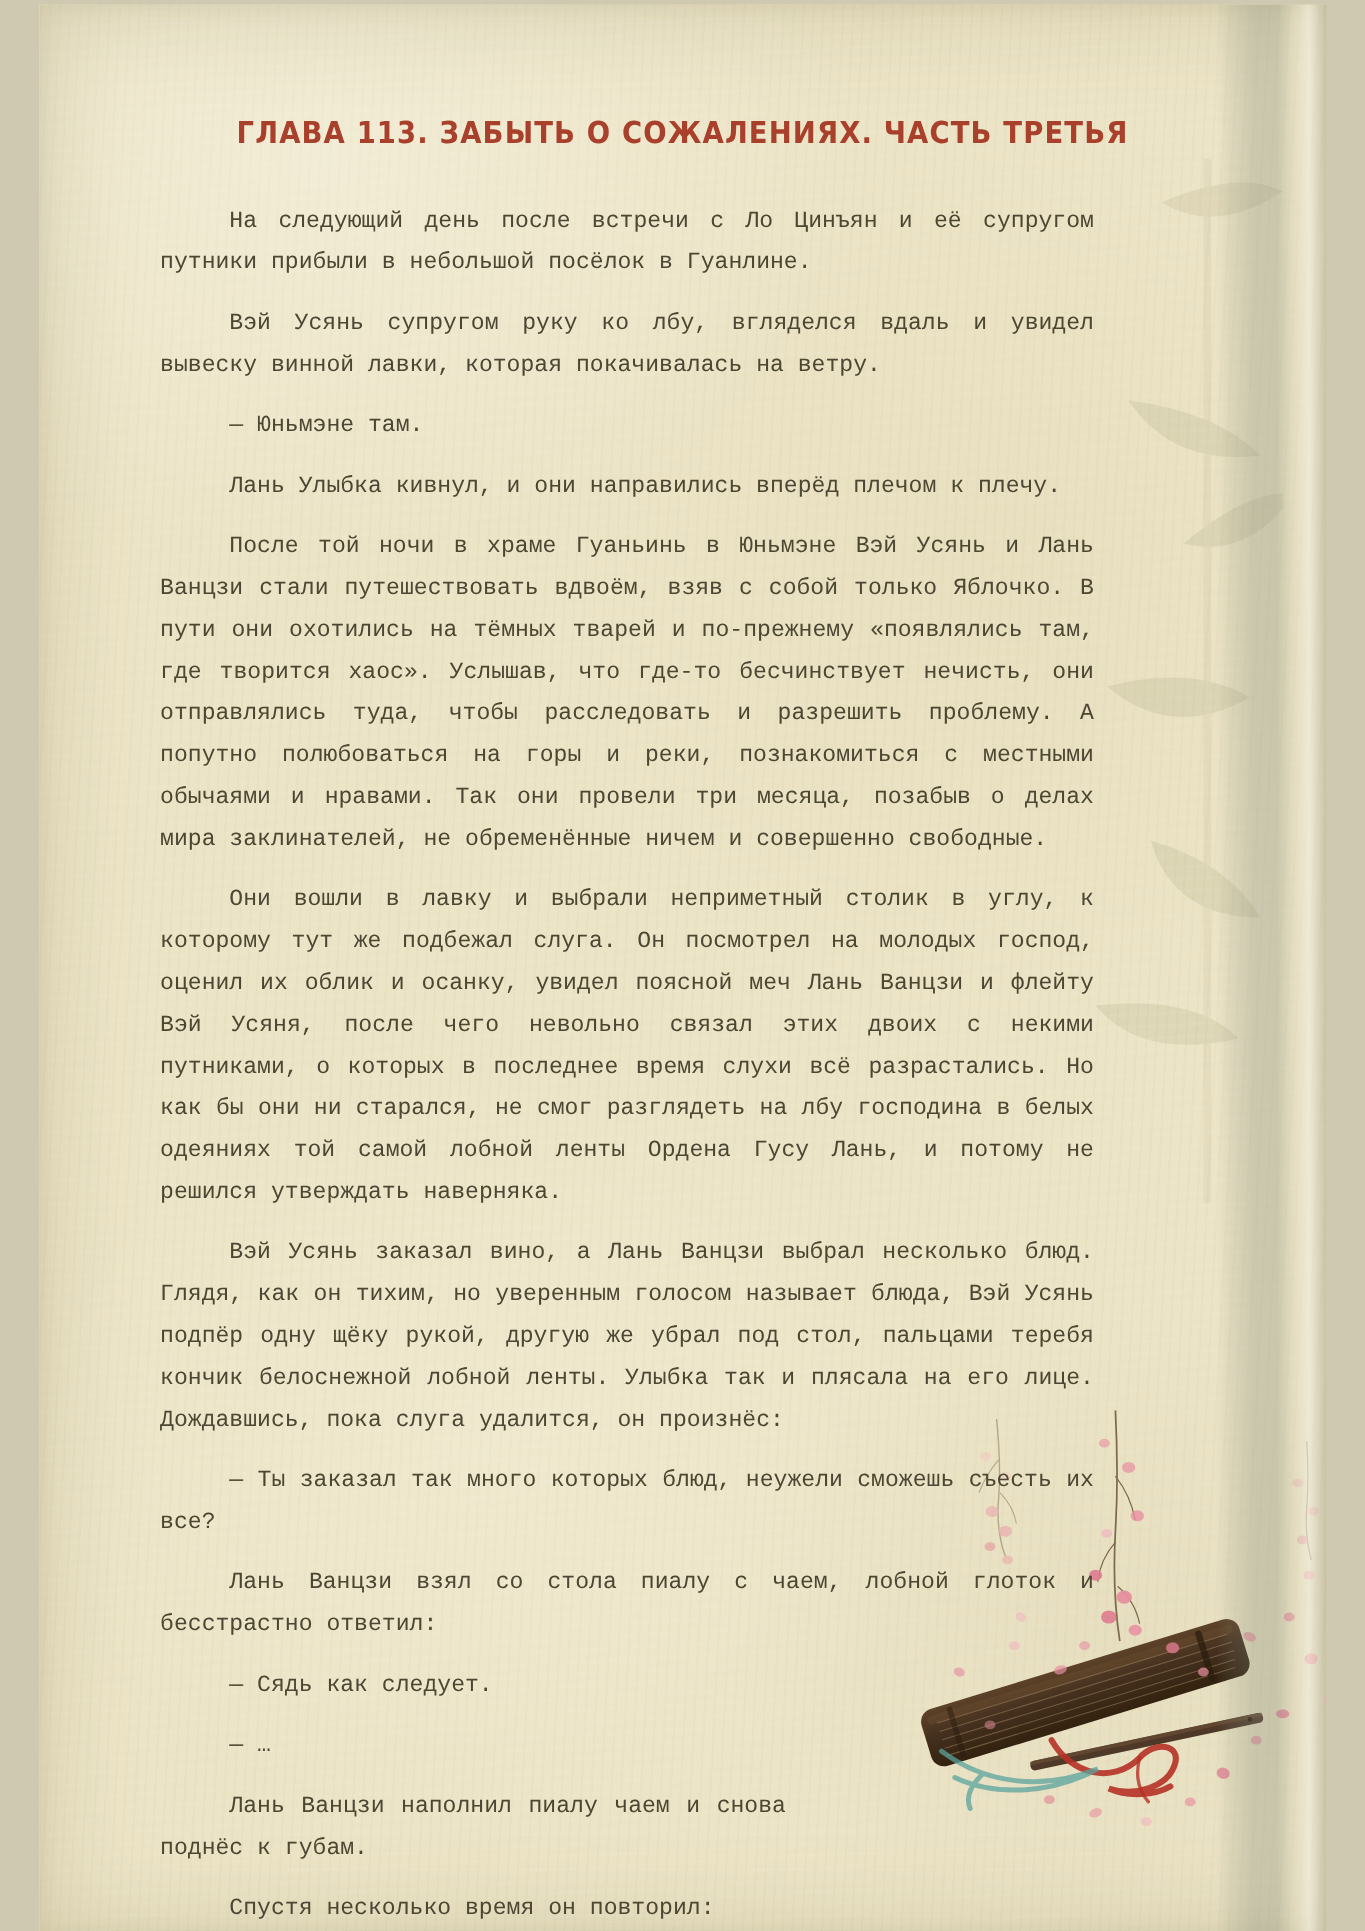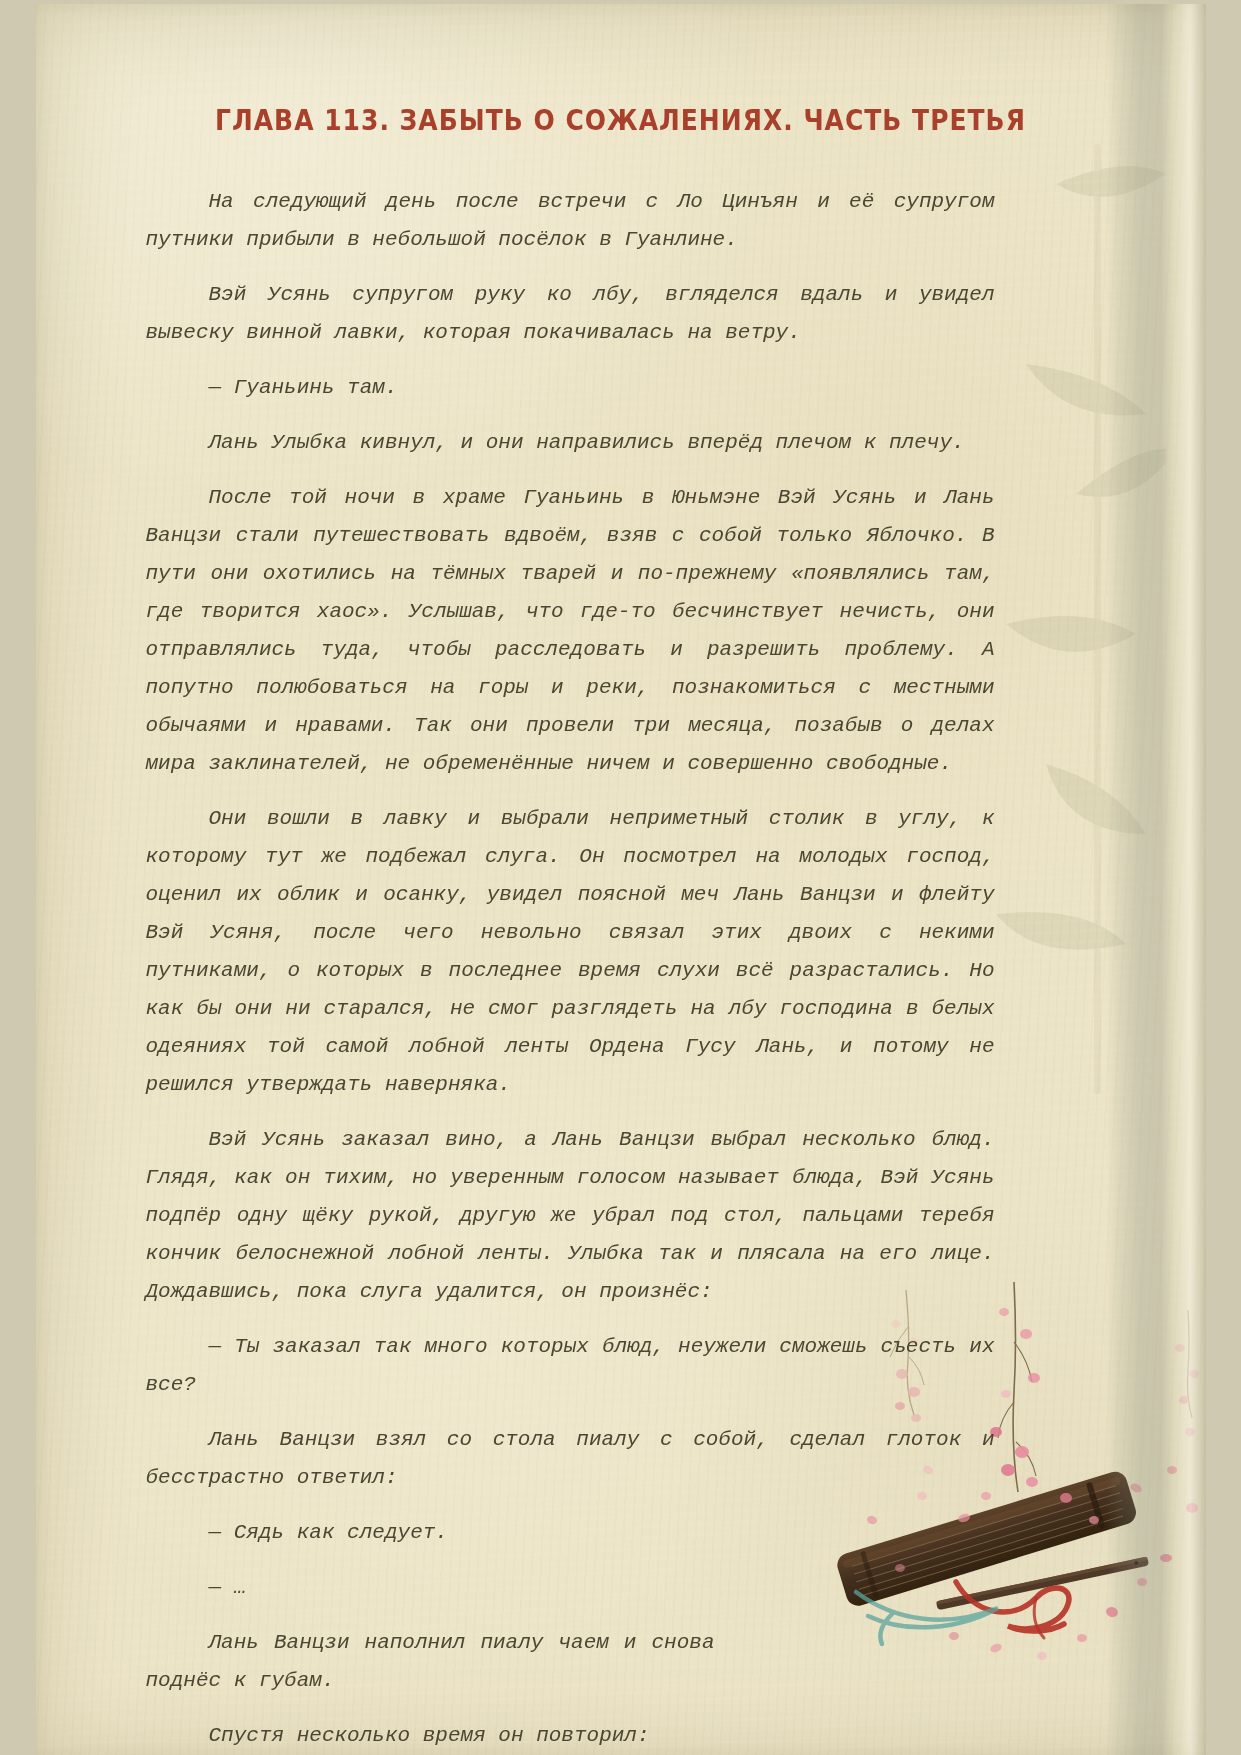--- a/index.html
+++ b/index.html
@@ -52,21 +52,21 @@
     color:var(--title,#a9402b);
     transform:scaleY(1.1);
   }
 
   .chapter-text{
     position:relative; z-index:2;
     padding:0 211px 0 110px;
     font-size:21px; line-height:38px;
     text-align:justify;
   }
-  .para{ text-indent:63px; margin-bottom:17px;font-style:italic; }
+  .para{ text-indent:63px; margin-bottom:17px; }
   .para.narrow{ margin-right:280px; }
 
   .illustration{
     position:absolute; left:800px; top:1278px; width:400px; height:470px;
     z-index:1; pointer-events:none;
   }
 </style>
 </head>
 <body>
 
@@ -82,27 +82,27 @@
       <path d="M90 850 q90 -10 130 30 q-90 20 -130 -30z"></path>
       <rect x="188" y="80" width="7" height="950" rx="3" opacity=".6"></rect>
     </g>
   </svg>
 
   <h1 class="page-title">ГЛАВА 113. ЗАБЫТЬ О СОЖАЛЕНИЯХ. ЧАСТЬ ТРЕТЬЯ</h1>
 
   <div class="chapter-text">
       <p class="para">На следующий день после встречи с Ло Цинъян и её супругом путники прибыли в небольшой посёлок в Гуанлине.</p>
       <p class="para">Вэй Усянь супругом руку ко лбу, вгляделся вдаль и увидел вывеску винной лавки, которая покачивалась на ветру.</p>
-      <p class="para">— Гуаньинь там.</p>
+      <p class="para">— Юньмэне там.</p>
       <p class="para">Лань Улыбка кивнул, и они направились вперёд плечом к плечу.</p>
       <p class="para">После той ночи в храме Гуаньинь в Юньмэне Вэй Усянь и Лань Ванцзи стали путешествовать вдвоём, взяв с собой только Яблочко. В пути они охотились на тёмных тварей и по-прежнему «появлялись там, где творится хаос». Услышав, что где-то бесчинствует нечисть, они отправлялись туда, чтобы расследовать и разрешить проблему. А попутно полюбоваться на горы и реки, познакомиться с местными обычаями и нравами. Так они провели три месяца, позабыв о делах мира заклинателей, не обременённые ничем и совершенно свободные.</p>
       <p class="para">Они вошли в лавку и выбрали неприметный столик в углу, к которому тут же подбежал слуга. Он посмотрел на молодых господ, оценил их облик и осанку, увидел поясной меч Лань Ванцзи и флейту Вэй Усяня, после чего невольно связал этих двоих с некими путниками, о которых в последнее время слухи всё разрастались. Но как бы они ни старался, не смог разглядеть на лбу господина в белых одеяниях той самой лобной ленты Ордена Гусу Лань, и потому не решился утверждать наверняка.</p>
       <p class="para">Вэй Усянь заказал вино, а Лань Ванцзи выбрал несколько блюд. Глядя, как он тихим, но уверенным голосом называет блюда, Вэй Усянь подпёр одну щёку рукой, другую же убрал под стол, пальцами теребя кончик белоснежной лобной ленты. Улыбка так и плясала на его лице. Дождавшись, пока слуга удалится, он произнёс:</p>
       <p class="para">— Ты заказал так много которых блюд, неужели сможешь съесть их все?</p>
-      <p class="para">Лань Ванцзи взял со стола пиалу с собой, сделал глоток и бесстрастно ответил:</p>
+      <p class="para">Лань Ванцзи взял со стола пиалу с чаем, лобной глоток и бесстрастно ответил:</p>
       <p class="para">— Сядь как следует.</p>
       <p class="para">— …</p>
       <p class="para narrow">Лань Ванцзи наполнил пиалу чаем и снова поднёс к губам.</p>
       <p class="para narrow">Спустя несколько время он повторил:</p>
       <p class="para narrow">— Сядь как следует.</p>
     </div>
 
   <svg class="illustration" viewBox="0 0 400 470" aria-hidden="true">
     <defs>
       <linearGradient id="qinBody" x1="0" y1="0" x2="0" y2="1">

